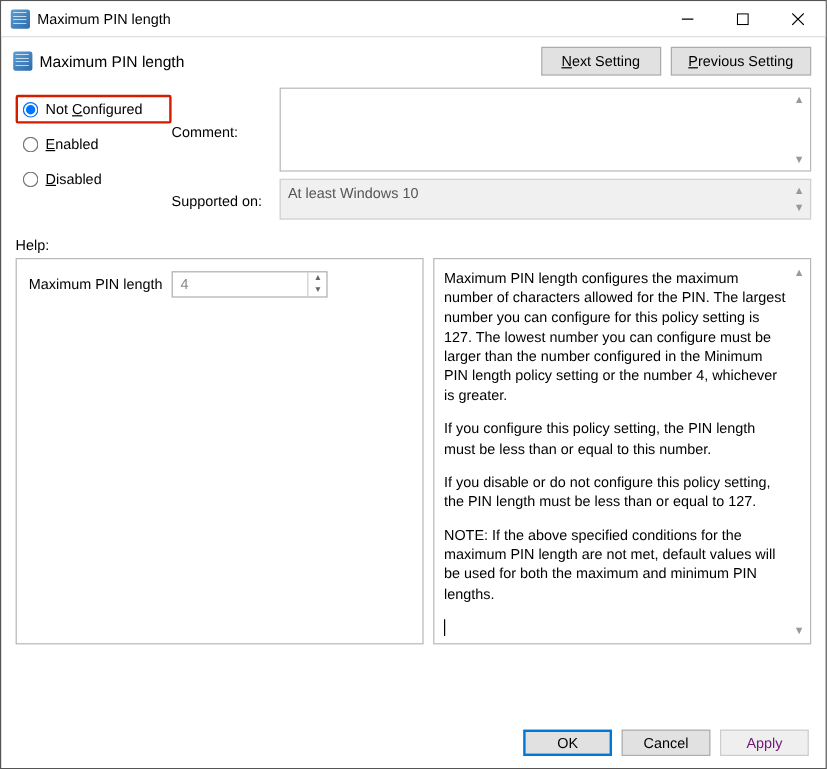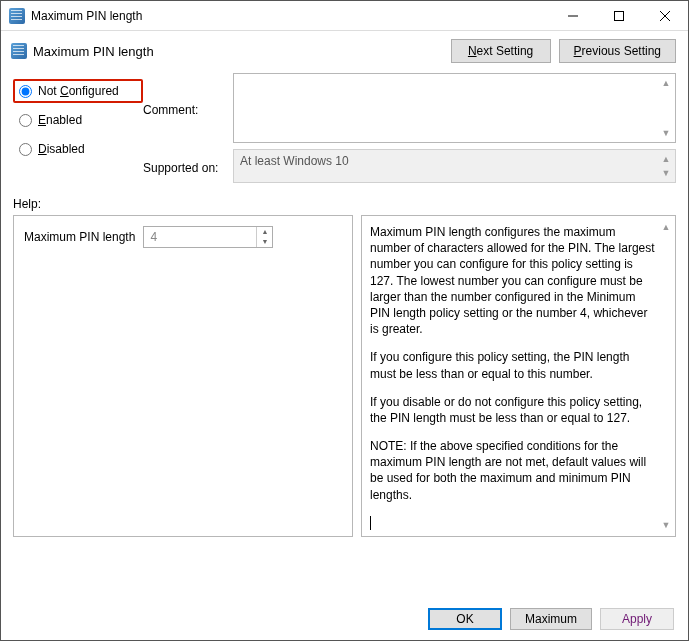--- a/index.html
+++ b/index.html
@@ -264,15 +264,15 @@
     <span class="cursor-line"></span>
     <div class="vscroll-stub" style="top:4px;bottom:4px;">
       <div class="arrow">▲</div>
       <div class="arrow">▼</div>
     </div>
   </div>
 </div>
 
 <div class="footer">
   <div class="btn primary">OK</div>
-  <div class="btn">Maximum</div>
+  <div class="btn">Cancel</div>
   <div class="btn disabled">Apply</div>
 </div>
 
 </body></html>

